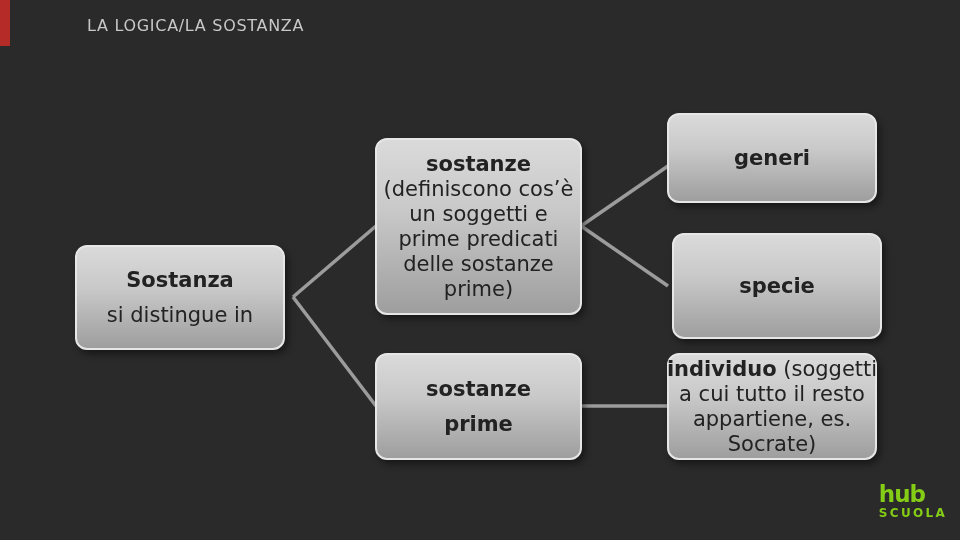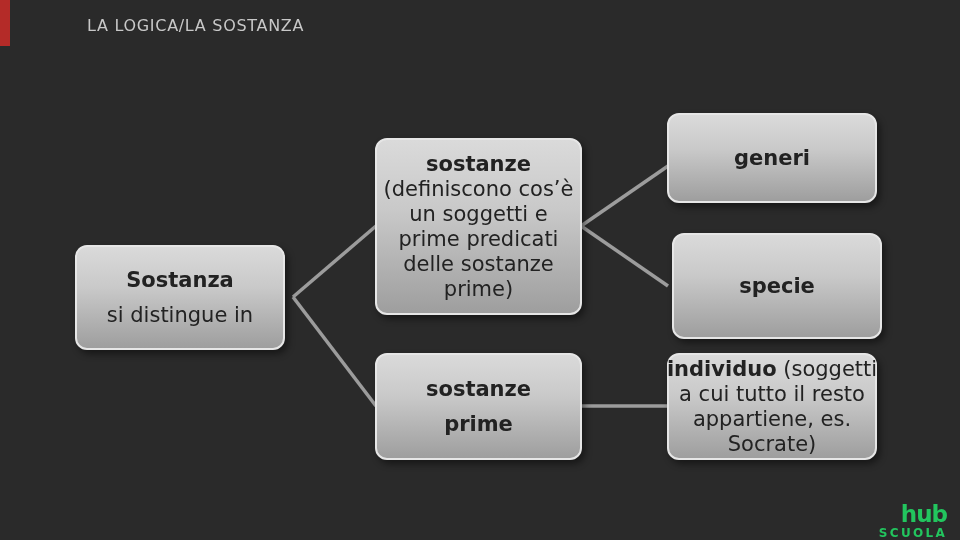--- a/index.html
+++ b/index.html
@@ -57,24 +57,24 @@
   .node .line {
     white-space: nowrap;
     font-size: 21px;
     line-height: 25px;
   }
   .node .bold { font-weight: bold; }
   .spaced .line { line-height: 35px; }
   .logo {
     position: absolute;
     right: 13px;
-    bottom: 0;
+    bottom: 20px;
     z-index: 3;
-    text-align: right;
-    color: #22c55e;
+    text-align: left;
+    color: #84cc16;
   }
   .logo .hub-word {
     font-size: 23px;
     font-weight: bold;
     line-height: 20px;
     letter-spacing: -1px;
   }
   .logo .scuola-word {
     font-size: 12px;
     font-weight: bold;

